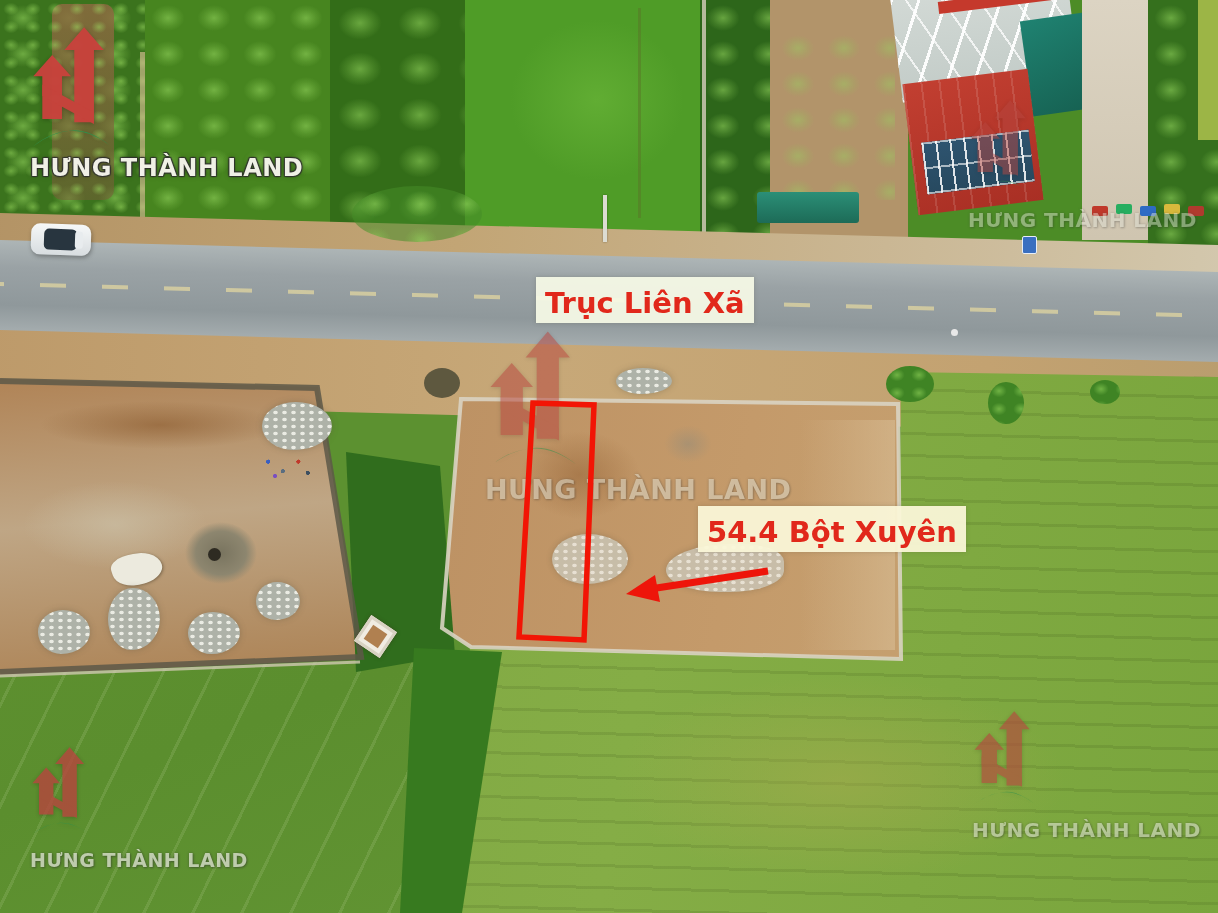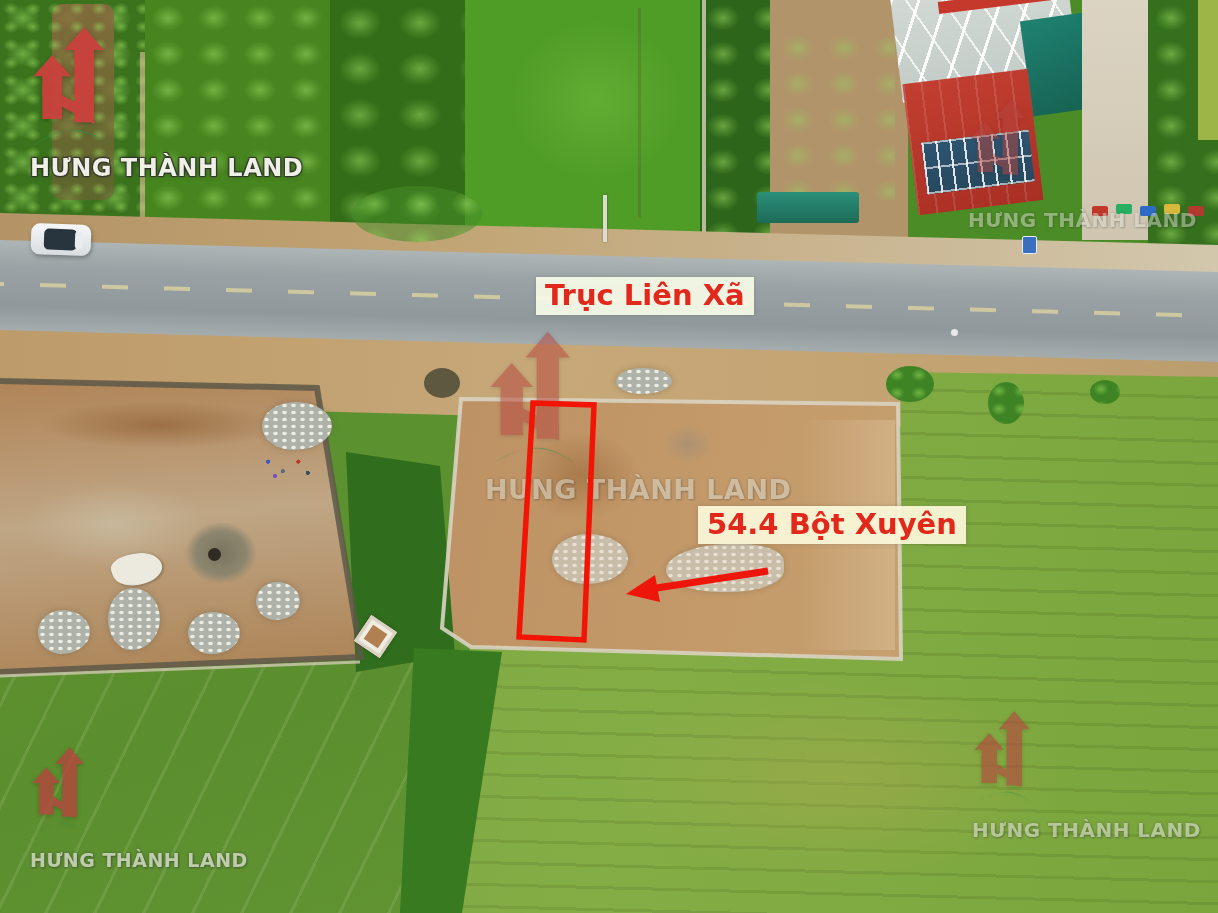--- a/index.html
+++ b/index.html
@@ -52,21 +52,21 @@
 
   
   .overlay{position:absolute;inset:0;width:1218px;height:913px;}
   #curbs{z-index:5;} #annot{z-index:8;}
 
   .detail{z-index:6;}
   .wm{z-index:7;}
   .label{z-index:9;}
 
   
-  .callout{position:absolute;padding:3px 9px 5px;font-size:29px;font-weight:600;line-height:1.05;
+  .callout{position:absolute;padding:11px 9px 5px;font-size:29px;font-weight:600;line-height:1.05;
            color:#e1281b;white-space:nowrap;box-shadow:0 0 4px rgba(80,80,60,.25);}
   #label-road{left:536px;top:277px;background:rgba(246,250,230,.93);}
   #label-plot{left:698px;top:506px;background:rgba(250,246,216,.94);}
 
   
   .brand{position:absolute;display:flex;flex-direction:column;align-items:flex-start;}
   .brand .word{font-weight:700;color:#f5f4ec;letter-spacing:.5px;white-space:nowrap;
      text-shadow:-1px -1px 1px rgba(45,45,45,.85),1px -1px 1px rgba(45,45,45,.85),
                  -1px 1px 1px rgba(45,45,45,.85),1px 1px 1px rgba(45,45,45,.85),0 0 7px rgba(0,0,0,.3);}
   .brand svg{filter:drop-shadow(0 1px 2px rgba(0,0,0,.25));}

